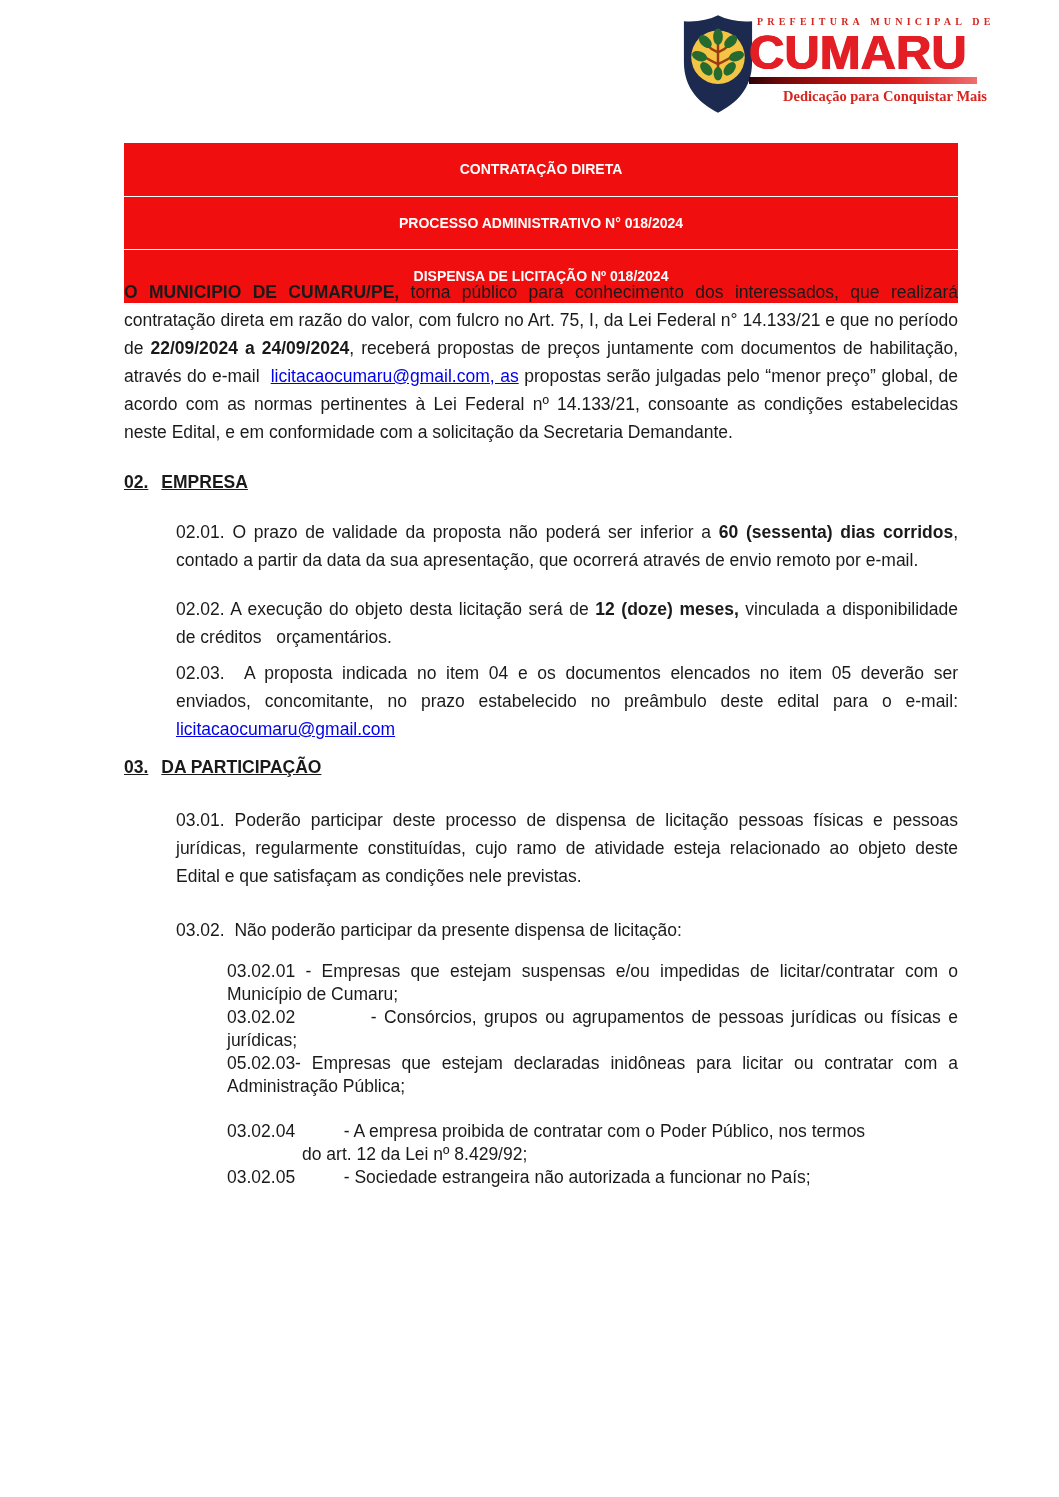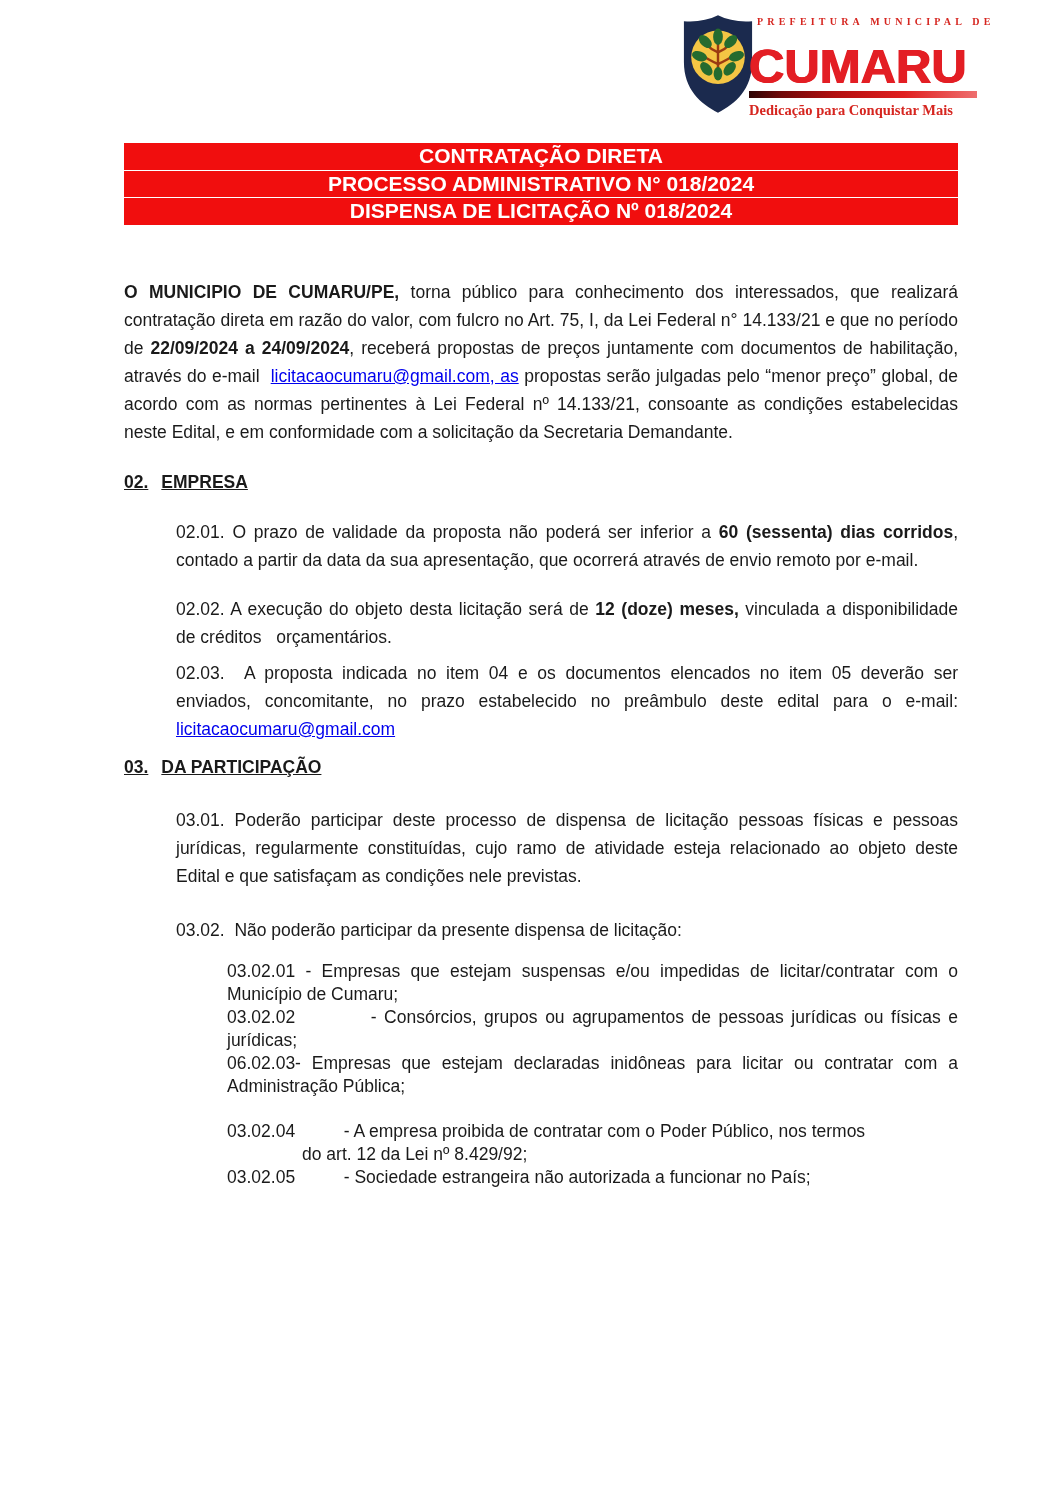--- a/index.html
+++ b/index.html
@@ -23,38 +23,38 @@
     font-family: "Liberation Serif", serif;
     font-weight: bold; font-size: 10px; letter-spacing: 4.2px;
     color: #d6251f; text-align: center; white-space: nowrap;
     padding-left: 8px;
   }
   .logo-name {
     font-family: "Liberation Sans", sans-serif;
     font-weight: 800; font-size: 49px; line-height: 48px;
     color: #e31e24; letter-spacing: 0px; white-space: nowrap;
     text-shadow: 0.7px 0 0 #e31e24, -0.7px 0 0 #e31e24;
-    margin-top: 15px;
+    margin-top: 1px;
   }
   .logo-bar {
     height: 7px; width: 228px; margin-top: 1px;
     background: linear-gradient(90deg, #2d0404 0%, #6f0909 14%, #b30f0f 38%, #e02020 68%, #ee6f6f 100%);
   }
   .logo-tagline {
     font-family: "Liberation Serif", serif;
     font-weight: bold; font-size: 14.5px; color: #d6251f;
-    text-align: left; margin-top: 4px; white-space: nowrap;
+    text-align: right; margin-top: 4px; white-space: nowrap;
   }
 
   
   .title-block { position: absolute; left: 124px; top: 143px; width: 834px; }
   .title-row {
     background: #f10e0e; color: #ffffff;
-    font-weight: bold; font-size: 21px; line-height: 24.5px;
-    text-align: center; padding: 1px 0;
+    font-weight: bold; font-size: 14px; line-height: 24.5px;
+    text-align: center; padding: 14px 0;
     border-bottom: 1.5px solid #ffffff;
   }
   .title-row:last-child { border-bottom: none; }
 
   
   .doc {
     position: absolute; left: 124px; top: 222px; width: 834px;
     font-size: 17.5px; line-height: 28px; text-align: justify;
   }
   .para { text-align: justify; }
@@ -150,21 +150,21 @@
 
     <div class="heading h3"><span class="hnum">03.</span><span class="htitle">DA PARTICIPAÇÃO</span></div>
 
     <p class="para ind1 p0301">03.01. Poderão participar deste processo de dispensa de licitação pessoas físicas e pessoas jurídicas, regularmente constituídas, cujo ramo de atividade esteja relacionado ao objeto deste Edital e que satisfaçam as condições nele previstas.</p>
 
     <p class="para ind1 p0302">03.02. &nbsp;Não poderão participar da presente dispensa de licitação:</p>
 
     <div class="subitems">
       <p class="para">03.02.01 - Empresas que estejam suspensas e/ou impedidas de licitar/contratar com o Município de Cumaru;</p>
       <p class="para">03.02.02 &nbsp;&nbsp;&nbsp;&nbsp;&nbsp;&nbsp;&nbsp;&nbsp; - Consórcios, grupos ou agrupamentos de pessoas jurídicas ou físicas e jurídicas;</p>
-      <p class="para">06.02.03- Empresas que estejam declaradas inidôneas para licitar ou contratar com a Administração Pública;</p>
+      <p class="para">05.02.03- Empresas que estejam declaradas inidôneas para licitar ou contratar com a Administração Pública;</p>
       <div class="sub4">
         <p class="para">03.02.04 &nbsp;&nbsp;&nbsp;&nbsp;&nbsp;&nbsp;&nbsp;&nbsp; - A empresa proibida de contratar com o Poder Público, nos termos</p>
         <p class="para sub4-line2">do art. 12 da Lei nº 8.429/92;</p>
       </div>
       <p class="para">03.02.05 &nbsp;&nbsp;&nbsp;&nbsp;&nbsp;&nbsp;&nbsp;&nbsp; - Sociedade estrangeira não autorizada a funcionar no País;</p>
     </div>
 
   </div>
 
   <div class="footer">

